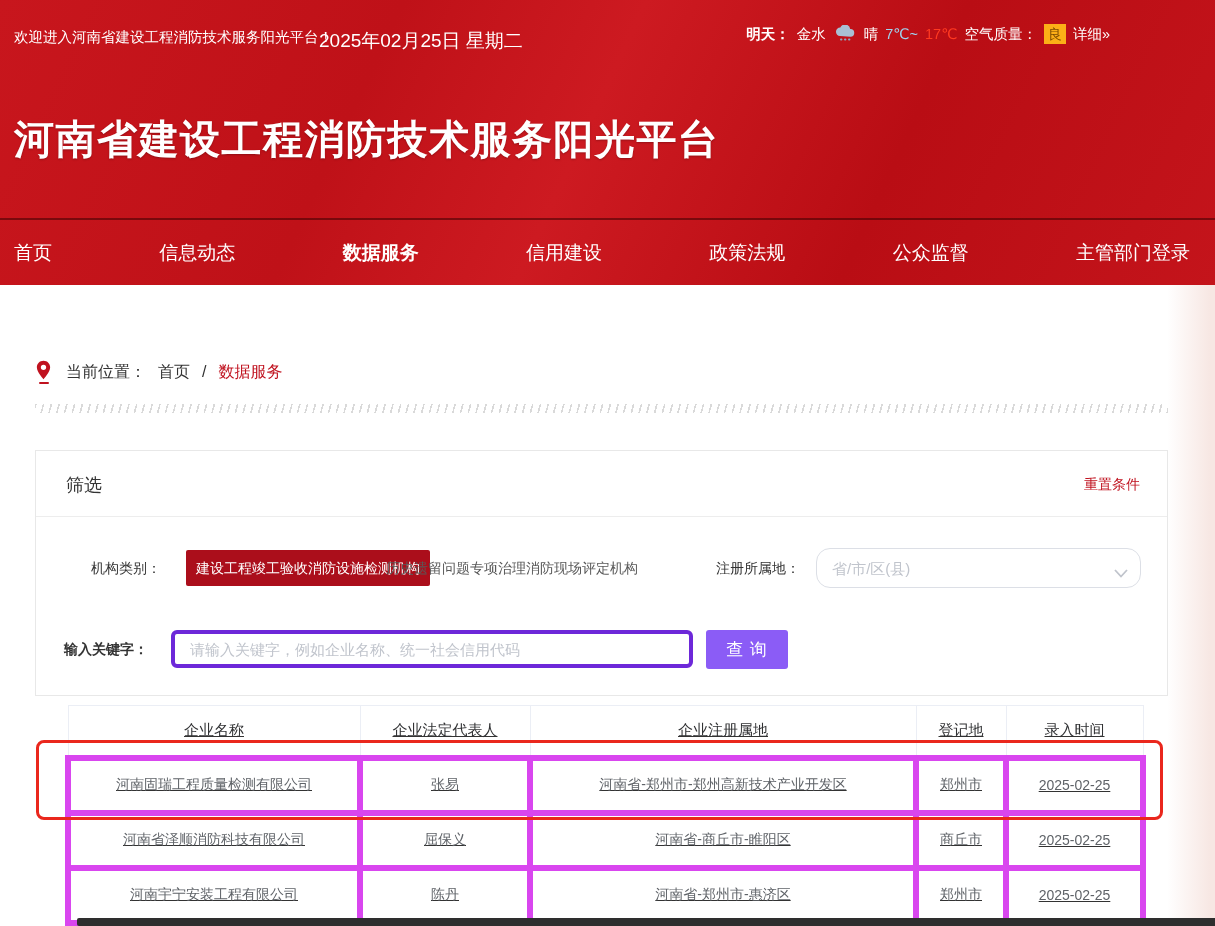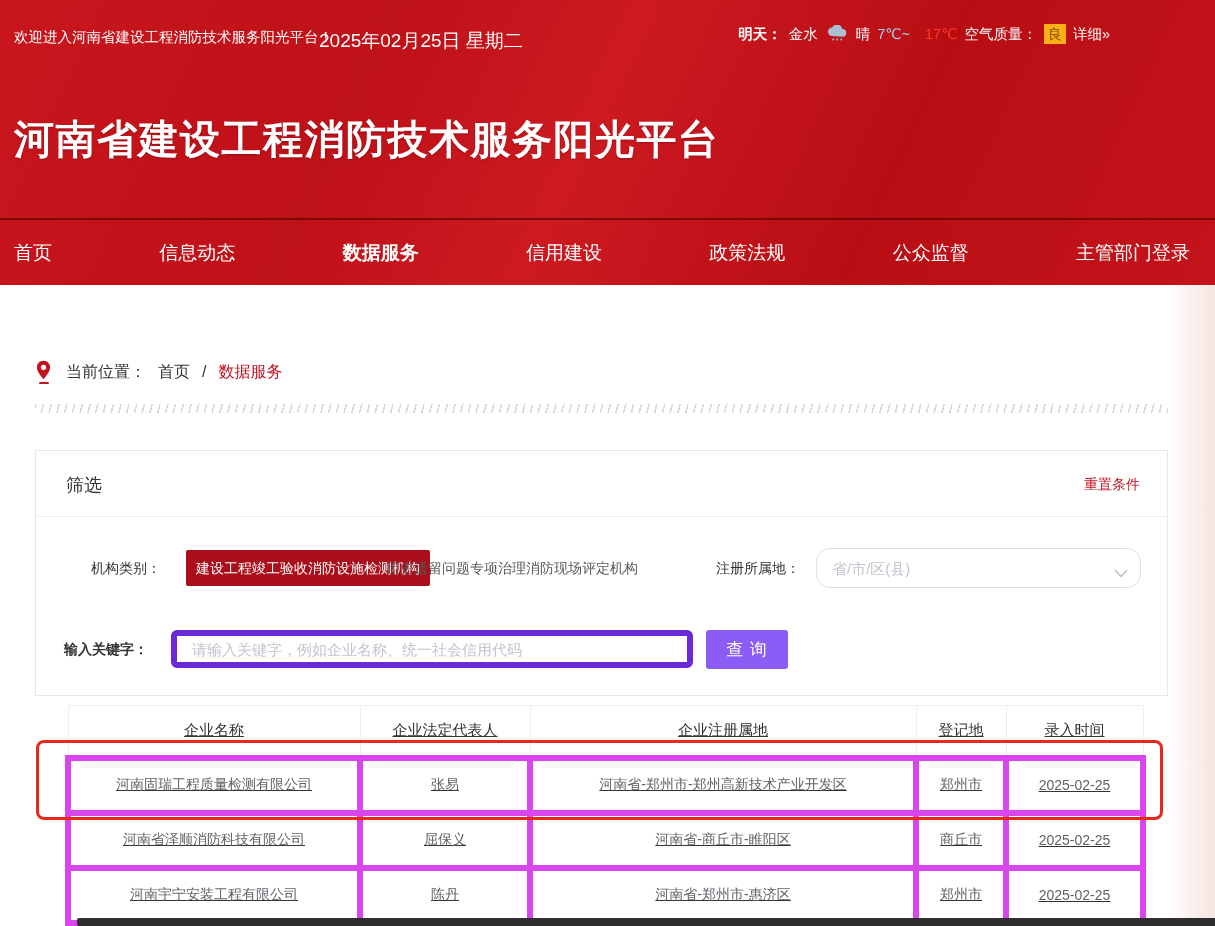--- a/index.html
+++ b/index.html
@@ -15,21 +15,21 @@
   .hero {
     position: absolute; top: 0; left: 0; width: 1215px; height: 285px;
     background: linear-gradient(115deg, #c8161d 0%, #bf1118 30%, #cd1a21 48%, #b90d14 72%, #c4141b 100%);
   }
   .topbar { position: absolute; top: 0; left: 0; width: 100%; height: 80px; color: #fff; font-size: 14.5px; }
   .topbar-welcome { position: absolute; left: 14px; top: 28px; }
   .topbar-date { position: absolute; left: 319px; top: 28px; font-size: 19px; }
   .weather { position: absolute; right: 105px; top: 24px; display: flex; align-items: center; gap: 7px; font-size: 14.5px; }
   .weather .bold { font-weight: bold; }
   .temp-low { color: #9fd3ef; }
-  .temp-high { color: #ff3a21; margin-left: 8px; }
+  .temp-high { color: #ff3a21; }
   .air-badge { background: #fcaf17; color: #7a4a00; padding: 1px 4px; font-size: 14px; line-height: 18px; }
   .cloud-icon svg { display: block; }
 
   .site-title {
     position: absolute; left: 14px; top: 112px;
     font-size: 40px; font-weight: bold; color: #fff; letter-spacing: 1.5px;
     text-shadow: 0 1px 2px rgba(0,0,0,0.25);
   }
 
   .navbar {
@@ -84,21 +84,21 @@
     width: 100%; height: 100%; border: none; outline: none; background: transparent;
     padding: 0 34px 0 15px; font-size: 15px; color: #606266; font-family: inherit;
   }
   .region-select input::placeholder { color: #c0c4cc; opacity: 1; }
   .chevron { position: absolute; right: 12px; top: 15px; }
 
   .filter-row2 { position: absolute; left: 0; top: 178px; width: 100%; height: 40px; }
   .kw-label { position: absolute; left: 28px; top: 0; line-height: 40px; font-size: 14px; color: #333; font-weight: 600; }
   .kw-input {
     position: absolute; left: 135px; top: 1px; width: 522px; height: 38px;
-    border: 6px solid #6d28d9; border-radius: 6px; padding: 0 15px; font-size: 15px;
+    border: 4px solid #6d28d9; border-radius: 6px; padding: 0 15px; font-size: 15px;
     color: #606266; outline: none; font-family: inherit;
   }
   .kw-input::placeholder { color: #c0c4cc; opacity: 1; }
   .search-btn {
     position: absolute; left: 670px; top: 1px; width: 82px; height: 39px;
     background: #8b5cf6; color: #fff; border: none; border-radius: 3px;
     font-size: 17px; cursor: pointer; font-family: inherit; letter-spacing: 1px;
   }
 
   

